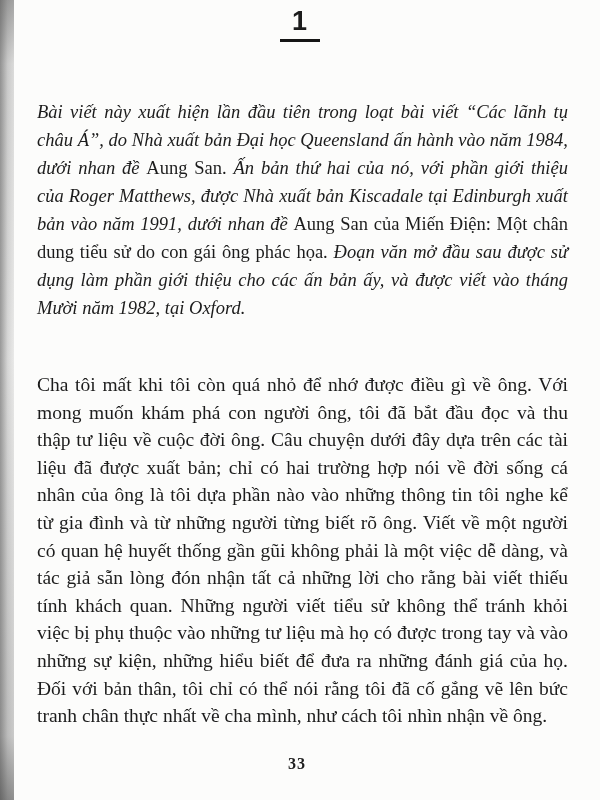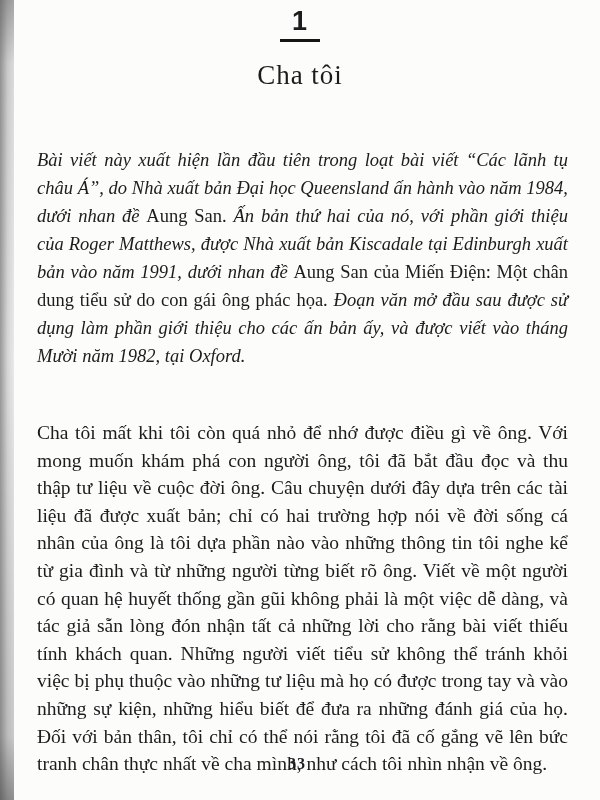--- a/index.html
+++ b/index.html
@@ -85,21 +85,20 @@
 </style>
 </head>
 <body>
 
 <div class="page">
   <div class="scan-edge-left"></div>
 
   <header class="chapter-head">
     <div class="chapter-number">1</div>
     <div class="chapter-rule"></div>
-    <h1 class="chapter-title">Cha tôi</h1>
   </header>
 
   <main class="content">
     <p class="intro"><span class="italic">Bài viết này xuất hiện lần đầu tiên trong loạt bài viết “Các lãnh tụ châu Á”, do Nhà xuất bản Đại học Queensland ấn hành vào năm 1984, dưới nhan đề </span><span class="roman">Aung San.</span><span class="italic"> Ấn bản thứ hai của nó, với phần giới thiệu của Roger Matthews, được Nhà xuất bản Kiscadale tại Edinburgh xuất bản vào năm 1991, dưới nhan đề </span><span class="roman">Aung San của Miến Điện: Một chân dung tiểu sử do con gái ông phác họa.</span><span class="italic"> Đoạn văn mở đầu sau được sử dụng làm phần giới thiệu cho các ấn bản ấy, và được viết vào tháng Mười năm 1982, tại Oxford.</span></p>
 
     <p class="body-text">Cha tôi mất khi tôi còn quá nhỏ để nhớ được điều gì về ông. Với mong muốn khám phá con người ông, tôi đã bắt đầu đọc và thu thập tư liệu về cuộc đời ông. Câu chuyện dưới đây dựa trên các tài liệu đã được xuất bản; chỉ có hai trường hợp nói về đời sống cá nhân của ông là tôi dựa phần nào vào những thông tin tôi nghe kể từ gia đình và từ những người từng biết rõ ông. Viết về một người có quan hệ huyết thống gần gũi không phải là một việc dễ dàng, và tác giả sẵn lòng đón nhận tất cả những lời cho rằng bài viết thiếu tính khách quan. Những người viết tiểu sử không thể tránh khỏi việc bị phụ thuộc vào những tư liệu mà họ có được trong tay và vào những sự kiện, những hiểu biết để đưa ra những đánh giá của họ. Đối với bản thân, tôi chỉ có thể nói rằng tôi đã cố gắng vẽ lên bức tranh chân thực nhất về cha mình, như cách tôi nhìn nhận về ông.</p>
   </main>
 
   <footer>
     <div class="page-number">33</div>

